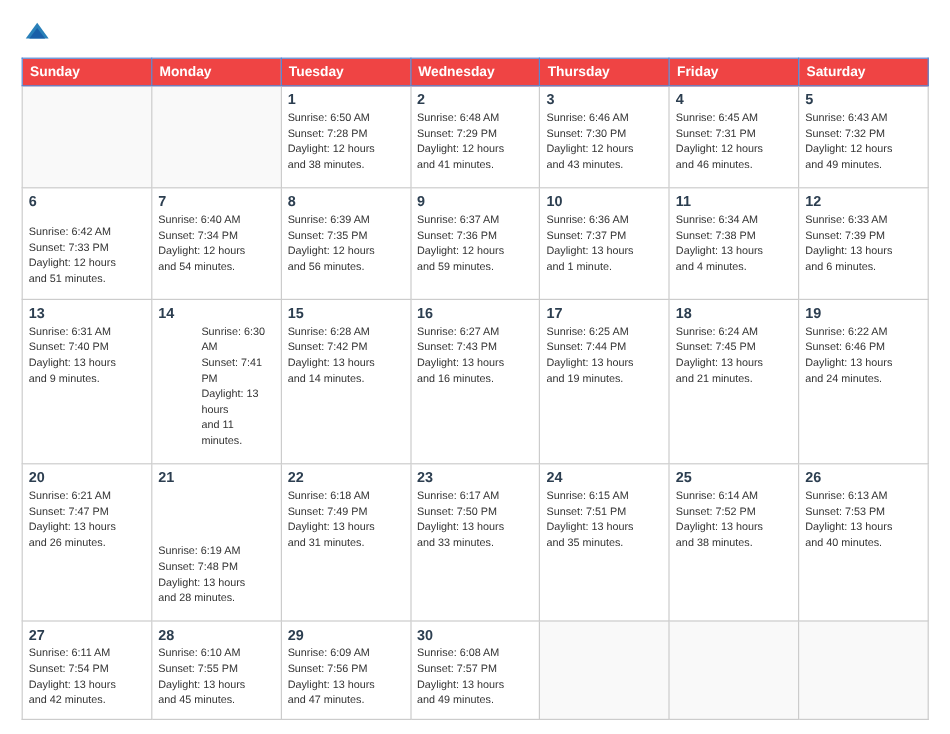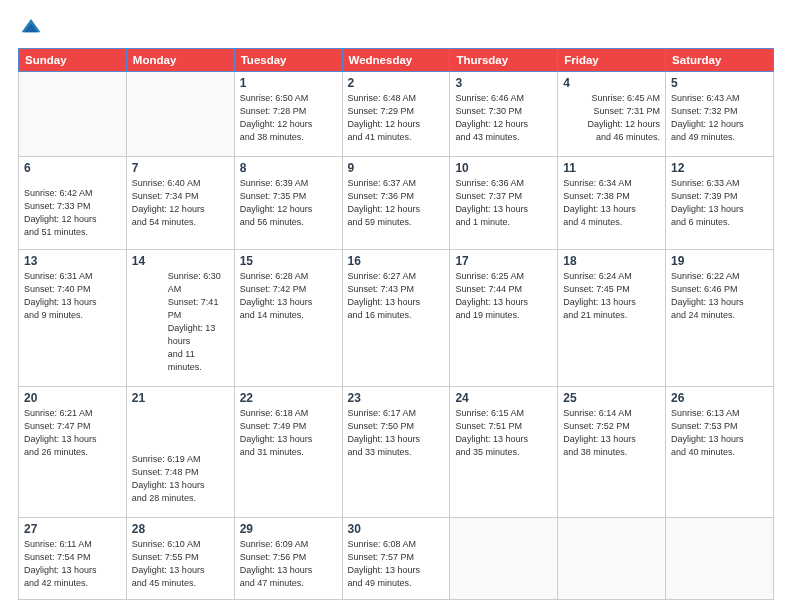--- a/index.html
+++ b/index.html
@@ -139,21 +139,21 @@
           </td>
           <td>
             <div class="day-num">3</div>
             <div class="day-info" style="white-space: pre-line;">Sunrise: 6:46 AM
 Sunset: 7:30 PM
 Daylight: 12 hours
 and 43 minutes.</div>
           </td>
           <td>
             <div class="day-num">4</div>
-            <div class="day-info" style="white-space: pre-line; text-align: right;">Sunrise: 6:45 AM
+            <div class="day-info" style="white-space: pre-line;">Sunrise: 6:45 AM
 Sunset: 7:31 PM
 Daylight: 12 hours
 and 46 minutes.</div>
           </td>
           <td>
             <div class="day-num">5</div>
             <div class="day-info" style="white-space: pre-line;">Sunrise: 6:43 AM
 Sunset: 7:32 PM
 Daylight: 12 hours
 and 49 minutes.</div>

